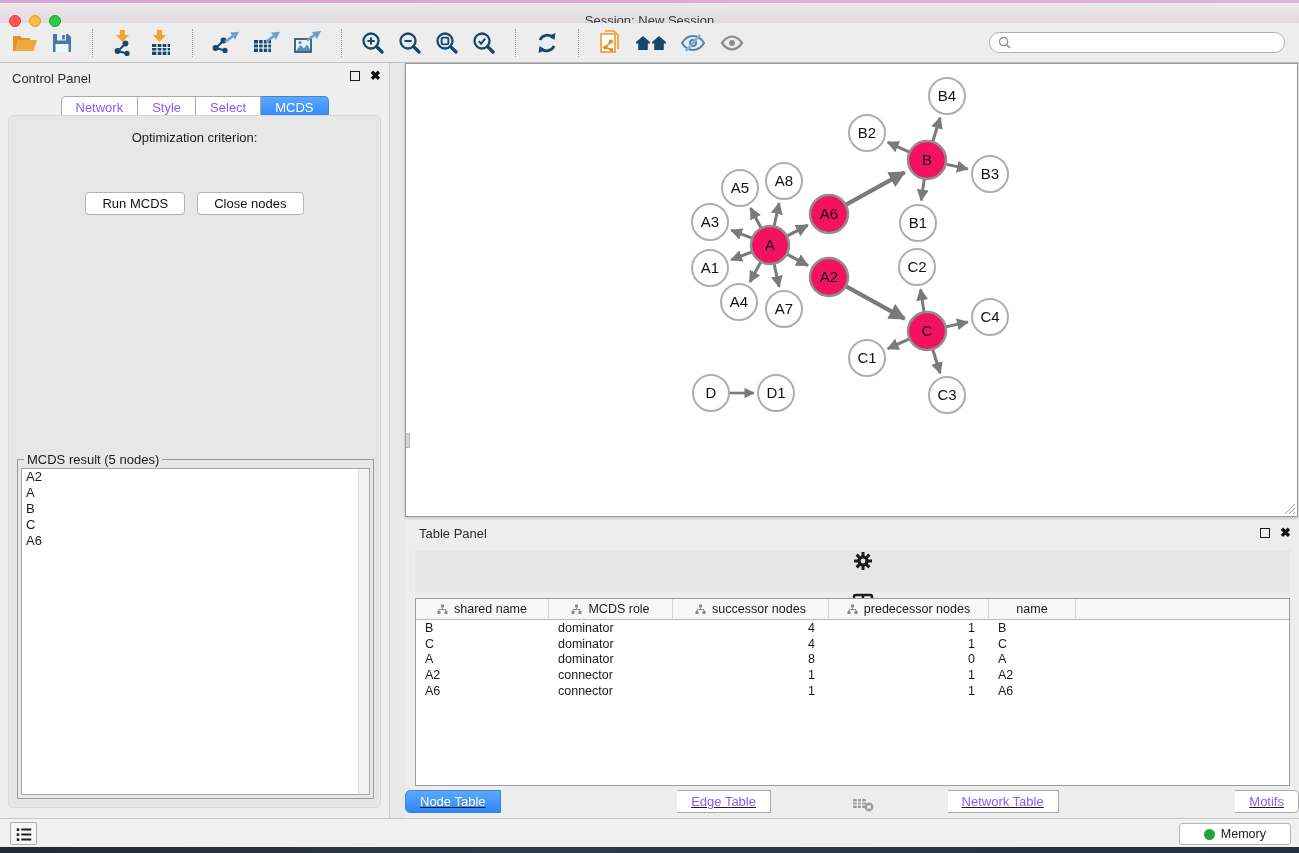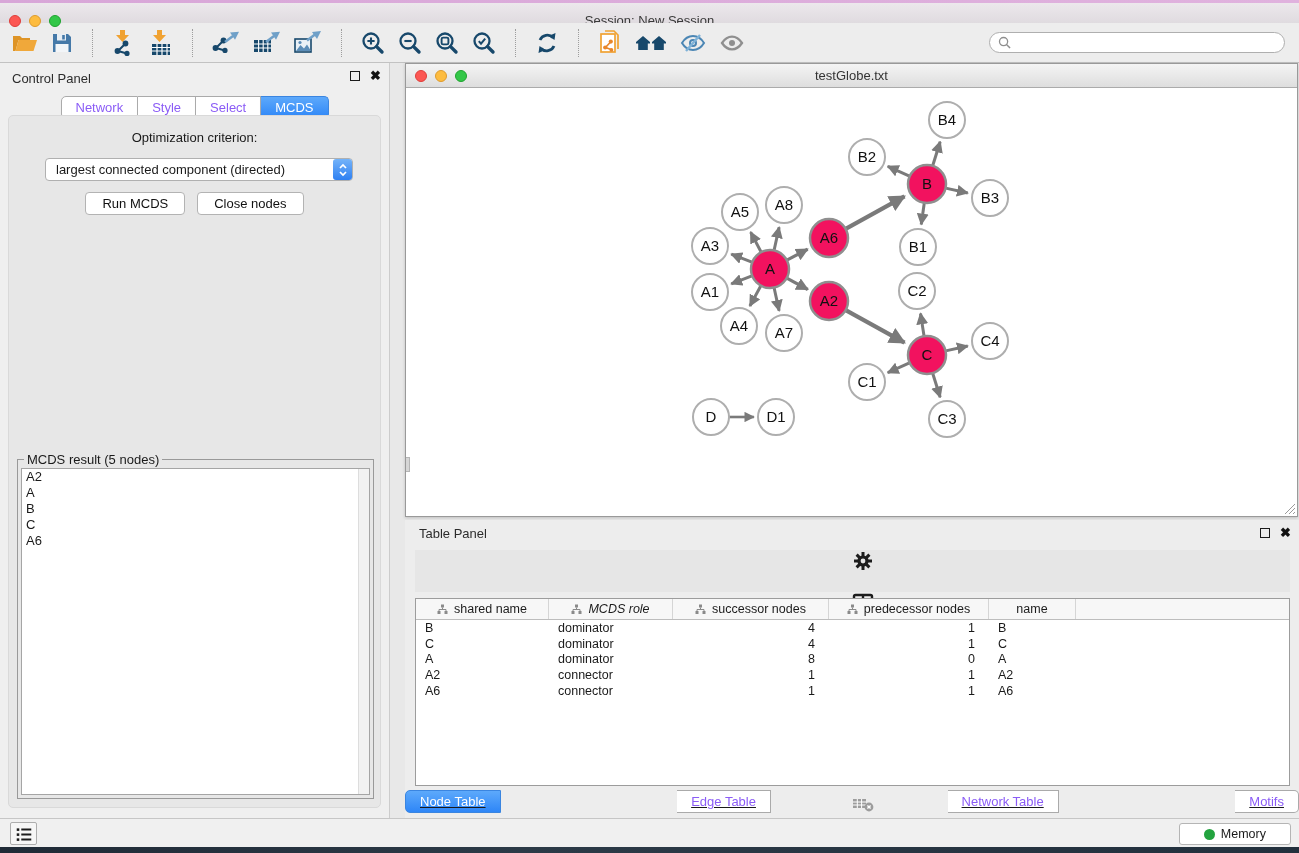--- a/index.html
+++ b/index.html
@@ -285,56 +285,39 @@
       </span>
     </div>
     <div class="seg-tabs" id="cp-tabs">
         <div class="seg-tab">Network</div>
         <div class="seg-tab">Style</div>
         <div class="seg-tab">Select</div>
         <div class="seg-tab active">MCDS</div>
       </div>
     <div class="cp-body">
       <div class="opt-label">Optimization criterion:</div>
-      <div class="dropdown">
-        <span class="dd-text">largest connected component (directed)</span>
-        <span class="dd-stepper">
-          <svg width="10" height="14" viewBox="0 0 10 14">
-            <path d="M2 5l3-3 3 3" fill="none" stroke="#fff" stroke-width="1.7"></path>
-            <path d="M2 9l3 3 3-3" fill="none" stroke="#fff" stroke-width="1.7"></path>
-          </svg>
-        </span>
-      </div>
       <div class="cp-buttons">
         <button class="btn">Run MCDS</button>
         <button class="btn">Close nodes</button>
       </div>
       <div class="result-box">
         <span class="result-legend">MCDS result (5 nodes)</span>
         <div class="result-list" id="result-list">
           <div class="result-scroll"></div>
         <div class="result-item">A2</div>
             <div class="result-item">A</div>
             <div class="result-item">B</div>
             <div class="result-item">C</div>
             <div class="result-item">A6</div>
           </div>
       </div>
     </div>
   </div>
 
   <div class="network-window">
-    <div class="nw-titlebar">
-      <span class="nw-title">testGlobe.txt</span>
-      <div class="lights">
-        <span class="light red"></span>
-        <span class="light yellow"></span>
-        <span class="light green"></span>
-      </div>
-    </div>
     <div class="nw-canvas">
       <svg id="graph-svg" width="891" height="428">
         <defs>
           <marker id="arrow" viewBox="0 0 4 4" markerWidth="4" markerHeight="4" refX="3.6" refY="2" orient="auto" markerUnits="strokeWidth">
             <path d="M0 0L4 2L0 4z" fill="#7a7a7a"></path>
           </marker>
         </defs>
         <g id="graph-edges">
             <line x1="355.6165642090128" y1="165.07147199712432" x2="344.6190186685838" y2="144.1761354703092" stroke="#7a7a7a" stroke-width="3" marker-end="url(#arrow)"></line>
             <line x1="367.84654381849776" y1="163.41579968686727" x2="373.12771116323614" y2="139.27332039663477" stroke="#7a7a7a" stroke-width="3" marker-end="url(#arrow)"></line>
@@ -477,21 +460,21 @@
                 <g fill="#8a8a8a">
                   <rect x="4" y="0.5" width="3" height="3"></rect>
                   <rect x="0.5" y="7" width="3" height="3"></rect>
                   <rect x="7.5" y="7" width="3" height="3"></rect>
                 </g>
                 <path d="M5.5 3.5v2M2 7V5.5h7V7" fill="none" stroke="#8a8a8a"></path>
               </svg>
             </span>
             <span>shared name</span>
           </div>
-          <div class="th" style="width: 124px; font-style: italic;">
+          <div class="th" style="width: 124px;">
             <span class="hicon">
               <svg width="11" height="11" viewBox="0 0 11 11">
                 <g fill="#8a8a8a">
                   <rect x="4" y="0.5" width="3" height="3"></rect>
                   <rect x="0.5" y="7" width="3" height="3"></rect>
                   <rect x="7.5" y="7" width="3" height="3"></rect>
                 </g>
                 <path d="M5.5 3.5v2M2 7V5.5h7V7" fill="none" stroke="#8a8a8a"></path>
               </svg>
             </span>

